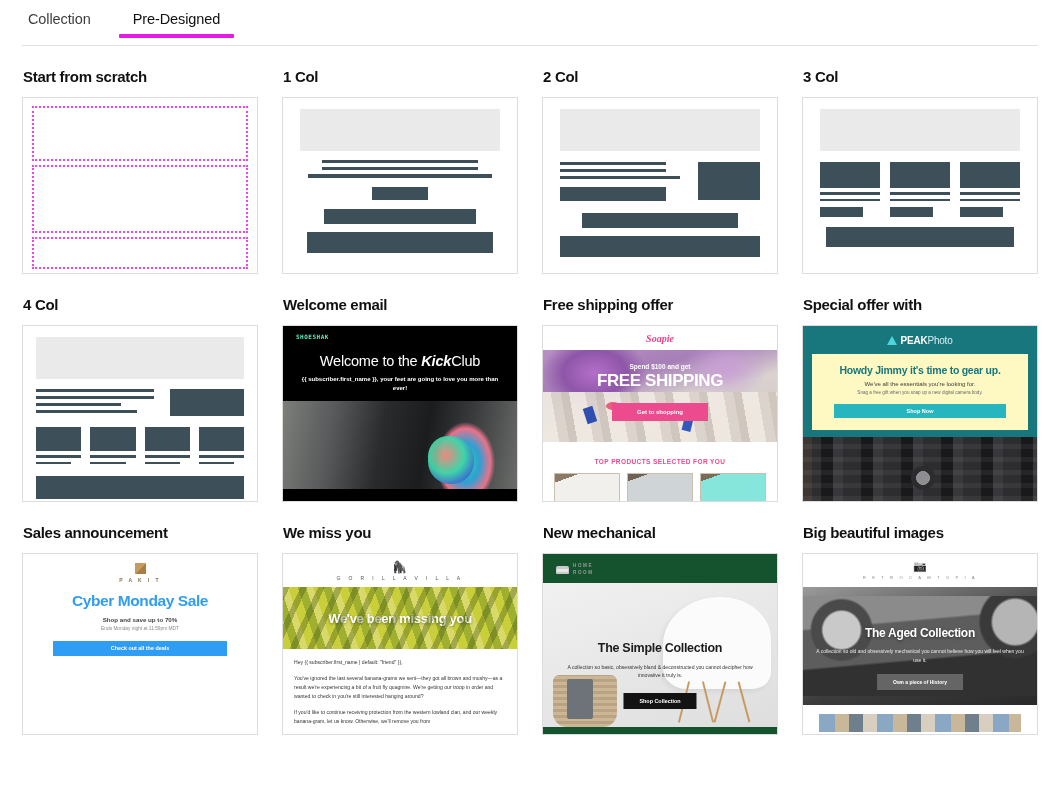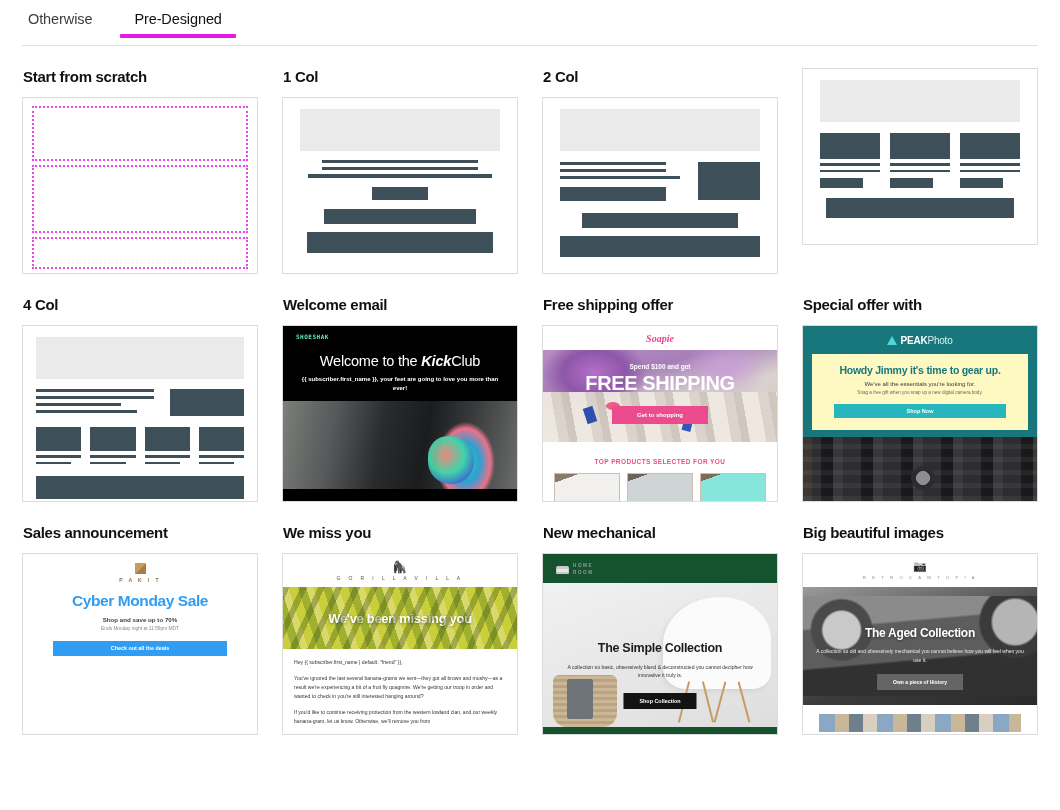--- a/index.html
+++ b/index.html
@@ -134,21 +134,21 @@
       radial-gradient(ellipse 60px 45px at 78% 20%, #c9a0d6 0%, transparent 70%),
       linear-gradient(165deg, #b98fc4 0%, #a77fb8 30%, #d9d2cf 55%, #cfc6c0 100%);
   }
   .soap .hero .chips { position: absolute; inset: 46% 0 0 0;
     background: repeating-linear-gradient(80deg, #efe9e2 0 16px, #dcd4cc 16px 26px, #cfc6bd 26px 34px); opacity: .95; }
   .soap .hero .blue { position: absolute; left: 18%; top: 62%; width: 10px; height: 16px; background: #2f4fb0; transform: rotate(-18deg); }
   .soap .hero .blue2 { position: absolute; left: 60%; top: 74%; width: 9px; height: 13px; background: #3457bb; transform: rotate(14deg); }
   .soap .hero .pink { position: absolute; left: 27%; top: 56%; width: 14px; height: 8px; background: #e8607f; border-radius: 50%; }
   .soap .pre { position: relative; color: #fff; font-size: 6.5px; text-align: center; padding-top: 13px; font-weight: 600; }
   .soap .big {
-    position: relative; color: #fff; font-size: 20px; font-weight: 700;
+    position: relative; color: #fff; font-size: 17px; font-weight: 700;
     text-align: center; letter-spacing: -0.4px; line-height: 1.1; margin-top: 2px;
   }
   .soap .cta {
     position: relative; display: block; margin: 12px auto 0; width: 96px; height: 18px;
     background: #ec4b8e; color: #fff; font-size: 6px; text-align: center; line-height: 18px; font-weight: 600;
   }
   .soap .tps { text-align: center; color: #ec4b8e; font-size: 6.5px; font-weight: 700; letter-spacing: .4px; margin-top: 16px; }
   .soap .prods { display: flex; gap: 7px; padding: 8px 11px 0; }
   .soap .prods > div { flex: 1; height: 40px; border: 1px solid #cdbfae; }
   .soap .p1 { background: linear-gradient(160deg, #8a7a68 0 14%, #f2f0ed 14% 82%, #9b8b76 82%); }
@@ -279,21 +279,21 @@
   .retro .hero .s { position: absolute; left: 12px; right: 12px; top: 51%; text-align: center; color: #e9e9e9; font-size: 5px; line-height: 1.7; }
   .retro .hero .btn { position: absolute; left: 50%; transform: translateX(-50%); top: 74%; background: rgba(110,110,110,.85); color: #fff; font-size: 5px; padding: 5px 16px; font-weight: 600; }
   .retro .strip { margin-top: 9px; height: 18px; margin-left: 16px; margin-right: 16px;
     background: repeating-linear-gradient(90deg, #8aa7c4 0 16px, #c9b79a 16px 30px, #6f7f8c 30px 44px, #d8cfc0 44px 58px); }
 </style>
 </head>
 <body>
 
 <div class="tabbar">
   <div class="tabs">
-    <div class="tab">Otherwise</div>
+    <div class="tab">Collection</div>
     <div class="tab active">Pre-Designed</div>
   </div>
   <div class="tabrule"></div>
 </div>
 
 <div class="grid">
 
   <div class="cell">
     <div class="cell-title">Start from scratch</div>
     <div class="thumb">
@@ -334,20 +334,21 @@
           </div>
           <div class="bar c-right"></div>
         </div>
         <div class="bar btn-md"></div>
         <div class="bar btn-lg"></div>
       </div>
     </div>
   </div>
 
   <div class="cell">
+    <div class="cell-title">3 Col</div>
     <div class="thumb">
       <div class="wf wf3">
         <div class="wf-head"></div>
         <div class="cols">
           <div class="col">
             <div class="bar sq"></div>
             <div class="ln"></div>
             <div class="ln"></div>
             <div class="bar sm"></div>
           </div>

